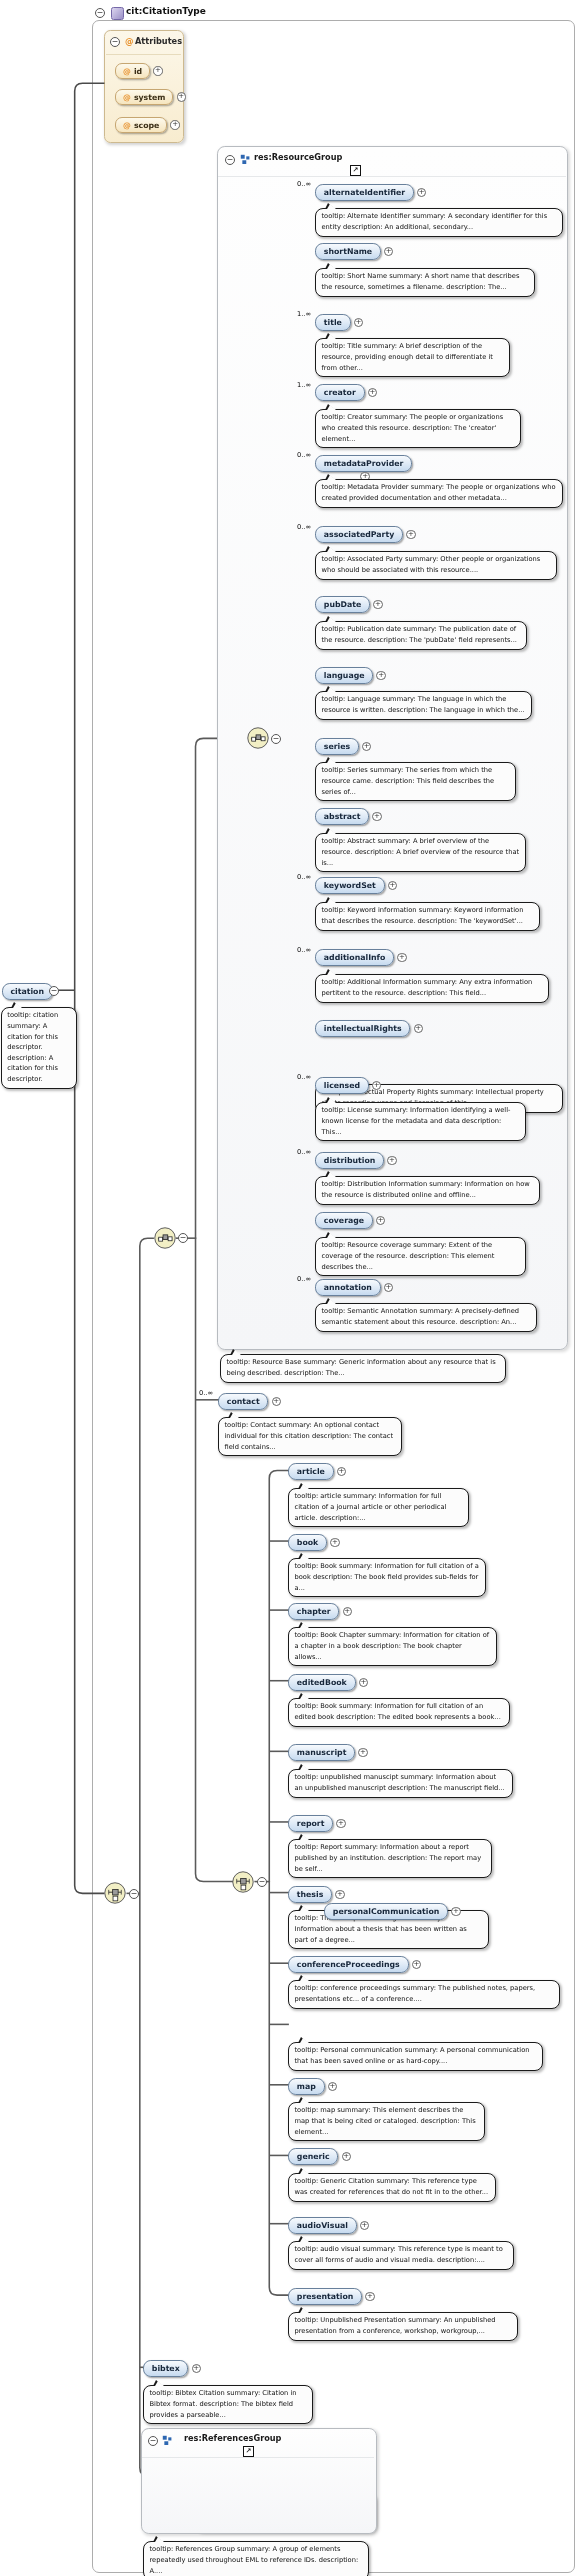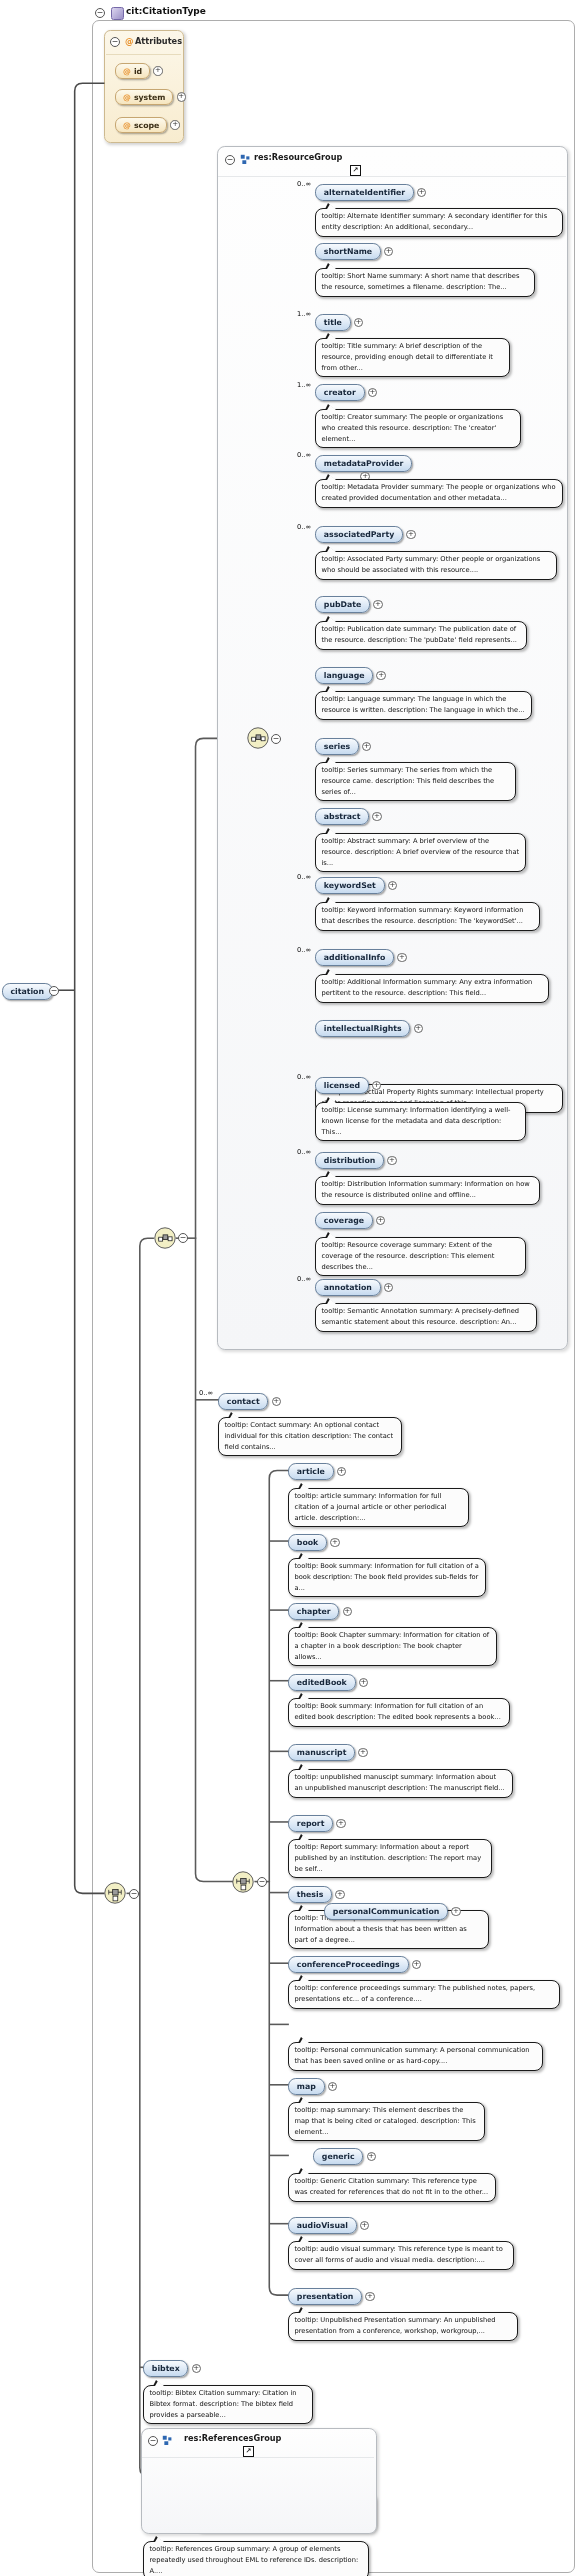--- a/index.html
+++ b/index.html
@@ -143,33 +143,35 @@
         <path d="M358,1477 H403" stroke="#ABABAB" stroke-width="1" fill="none"></path>
         <path d="M358,1554 H403" stroke="#ABABAB" stroke-width="1" fill="none"></path>
         <path d="M222,3155 H249" stroke="#777777" stroke-width="1.5" fill="none"></path>
       </svg>
     </div>
 
   <div class="abs flexrow" style="left:1.6px;top:983px;">
     <span class="pill">citation</span>
   </div>
   <div class="abs toggle" style="left:49px;top:986px;">−</div>
+  <div class="tooltip" style="left:0.8px;top:1007px;width:63px;">tooltip: citation summary: A citation for this descriptor. description: A citation for this descriptor.</div>
 
   <div class="abs group-box" style="left:217px;top:146px;width:349px;height:1202px;"></div>
   <div class="abs toggle" style="left:225px;top:155px;">−</div>
   <div class="abs" style="left:240px;top:154px;">
     <svg width="10.2" height="10.2" viewBox="0 0 13 13">
         <rect x="1" y="1" width="5" height="5" fill="#2E67B1"></rect>
         <rect x="8" y="3" width="4" height="4" fill="#2E67B1"></rect>
         <rect x="3" y="8" width="5" height="5" fill="#2E67B1"></rect>
       </svg>
   </div>
   <div class="abs group-title" style="left:254px;top:152px;">res:ResourceGroup</div>
   <div class="abs expand-icon" style="left:350px;top:165px;">↗</div>
   <div class="abs group-divider" style="left:218px;top:176px;width:348px;"></div>
+  <div class="tooltip" style="left:220px;top:1354px;width:273px;">tooltip: Resource Base summary: Generic information about any resource that is being described. description: The...</div>
 
   <div id="comps">
       <div class="comp-icon" style="left:104px;top:1882px;">
         <svg width="22" height="22" viewBox="0 0 28 28">
           <circle cx="14" cy="14" r="13" fill="#F2EFC5" stroke="#555" stroke-width="1.2"></circle>
           <line x1="6" y1="13" x2="22" y2="13" stroke="#333" stroke-width="1.2"></line>
           <line x1="6" y1="10" x2="6" y2="16" stroke="#333"></line>
           <line x1="22" y1="10" x2="22" y2="16" stroke="#333"></line>
           <rect x="11" y="9.5" width="7" height="7" fill="#9a9a9a" stroke="#222"></rect>
           <rect x="11.5" y="18" width="6" height="6" fill="#fff" stroke="#222"></rect>
@@ -364,21 +366,21 @@
       <div class="abs flexrow" style="left:288px;top:1903px;margin-left:36px;">
         <span class="pill">personalCommunication</span>
         <span class="plus">+</span>
       </div>
       <div class="tooltip" style="left:288px;top:2042px;width:242px;">tooltip: Personal communication summary: A personal communication that has been saved online or as hard-copy....</div>
       <div class="abs flexrow" style="left:288px;top:2078px;">
         <span class="pill">map</span>
         <span class="plus">+</span>
       </div>
       <div class="tooltip" style="left:288px;top:2102px;width:184px;">tooltip: map summary: This element describes the map that is being cited or cataloged. description: This element...</div>
-      <div class="abs flexrow" style="left:288px;top:2148px;margin-left:25px;">
+      <div class="abs flexrow" style="left:288px;top:2148px;">
         <span class="pill">generic</span>
         <span class="plus">+</span>
       </div>
       <div class="tooltip" style="left:288px;top:2173px;width:195px;">tooltip: Generic Citation summary: This reference type was created for references that do not fit in to the other...</div>
       <div class="abs flexrow" style="left:288px;top:2217px;">
         <span class="pill">audioVisual</span>
         <span class="plus">+</span>
       </div>
       <div class="tooltip" style="left:288px;top:2241px;width:213px;">tooltip: audio visual summary: This reference type is meant to cover all forms of audio and visual media. description:....</div>
       <div class="abs flexrow" style="left:288px;top:2288px;">

